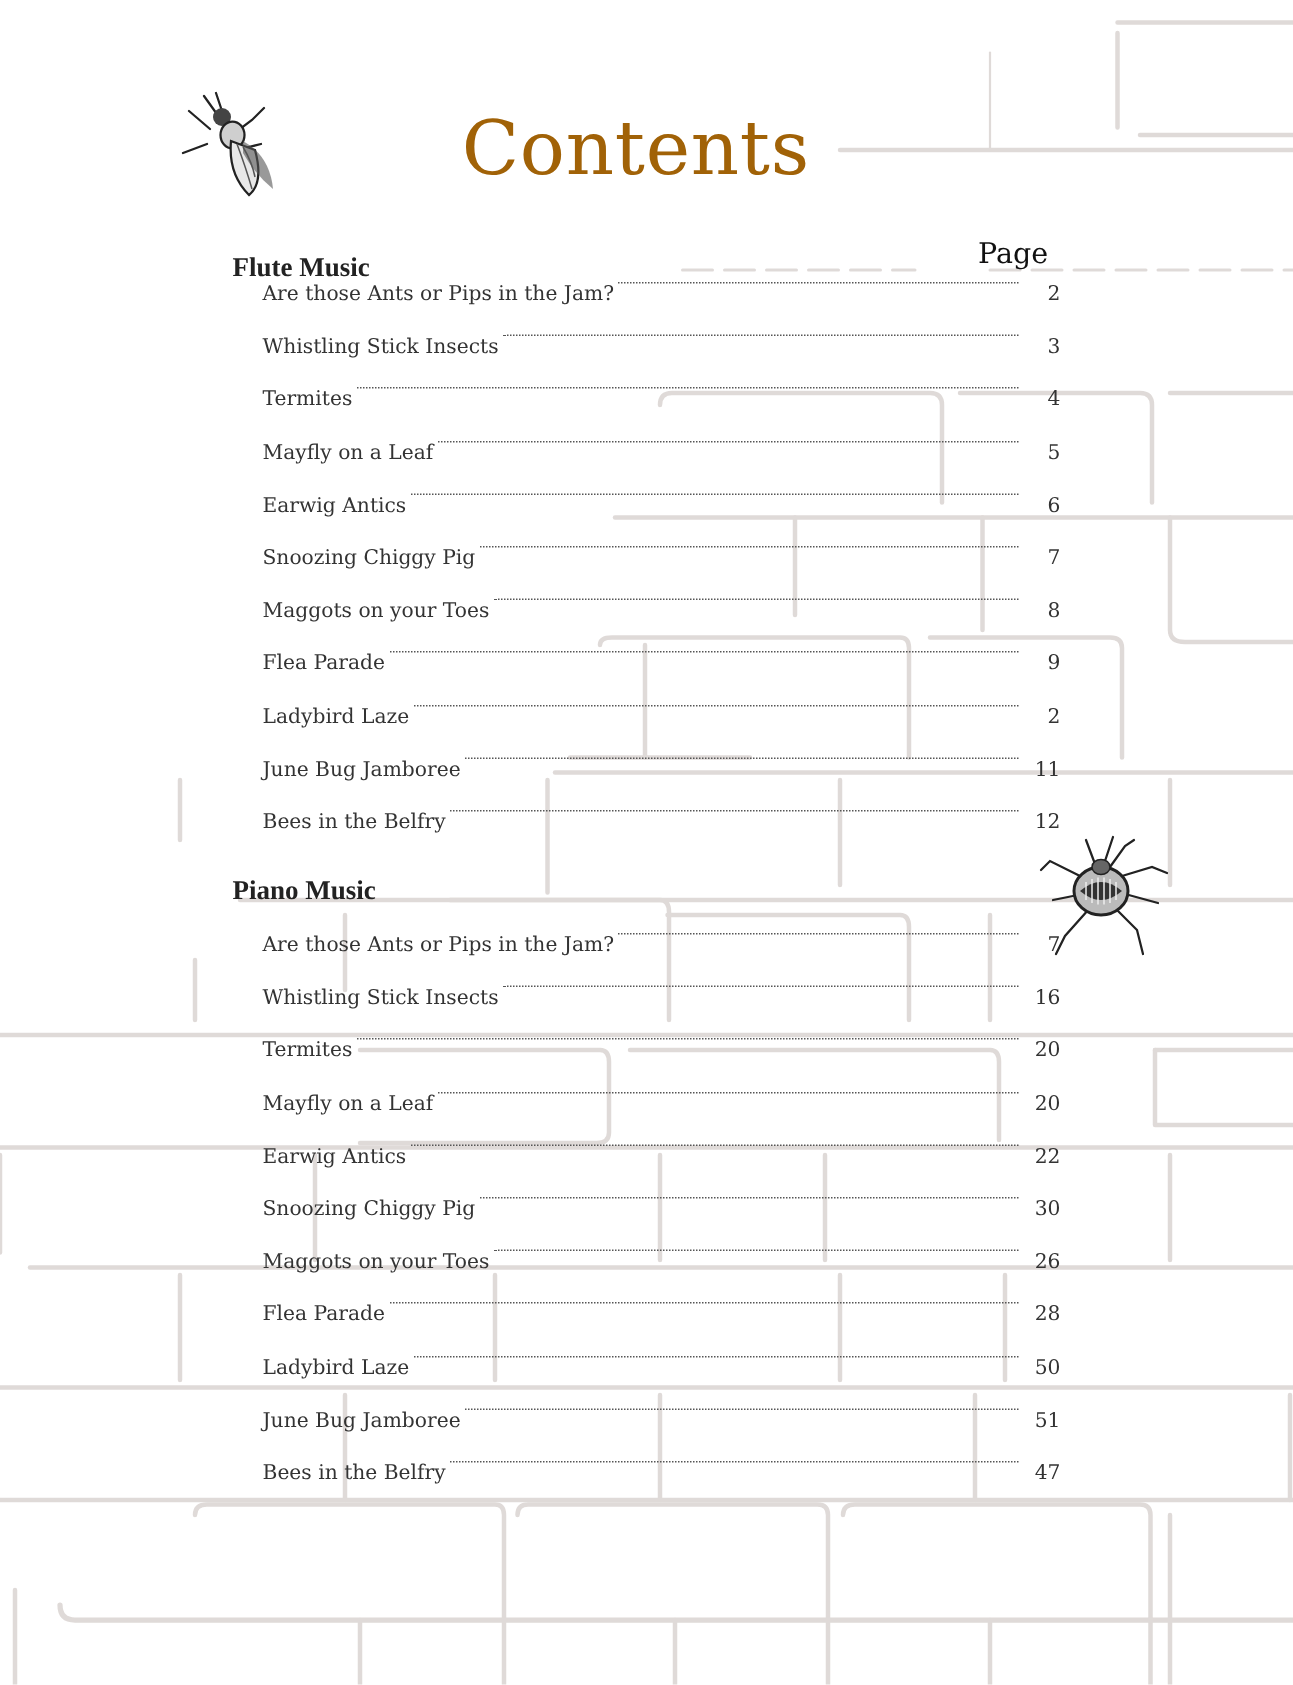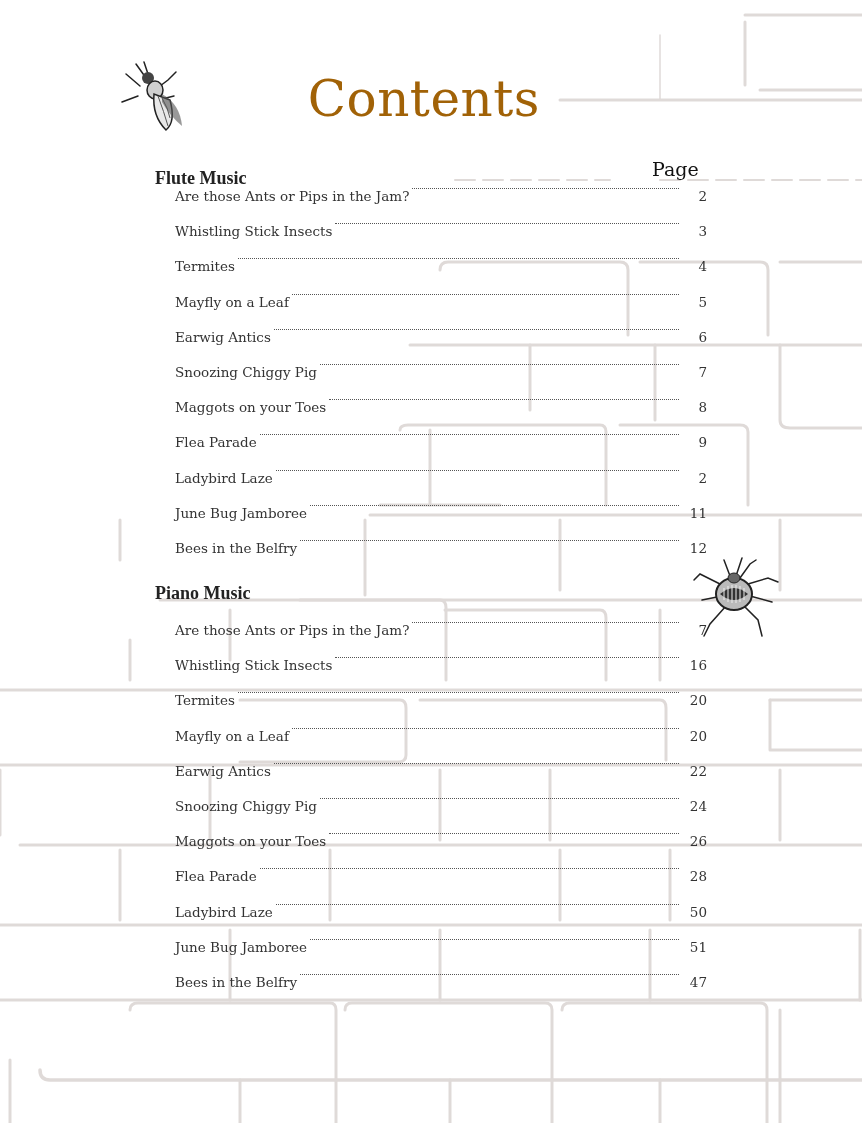--- a/index.html
+++ b/index.html
@@ -202,21 +202,21 @@
       <span class="toc-page">20</span>
     </div>
     <div class="toc-row">
       <span class="toc-title">Earwig Antics</span>
       <span class="toc-leader"></span>
       <span class="toc-page">22</span>
     </div>
     <div class="toc-row">
       <span class="toc-title">Snoozing Chiggy Pig</span>
       <span class="toc-leader"></span>
-      <span class="toc-page">24</span>
+      <span class="toc-page">30</span>
     </div>
     <div class="toc-row">
       <span class="toc-title">Maggots on your Toes</span>
       <span class="toc-leader"></span>
       <span class="toc-page">26</span>
     </div>
     <div class="toc-row">
       <span class="toc-title">Flea Parade</span>
       <span class="toc-leader"></span>
       <span class="toc-page">28</span>

